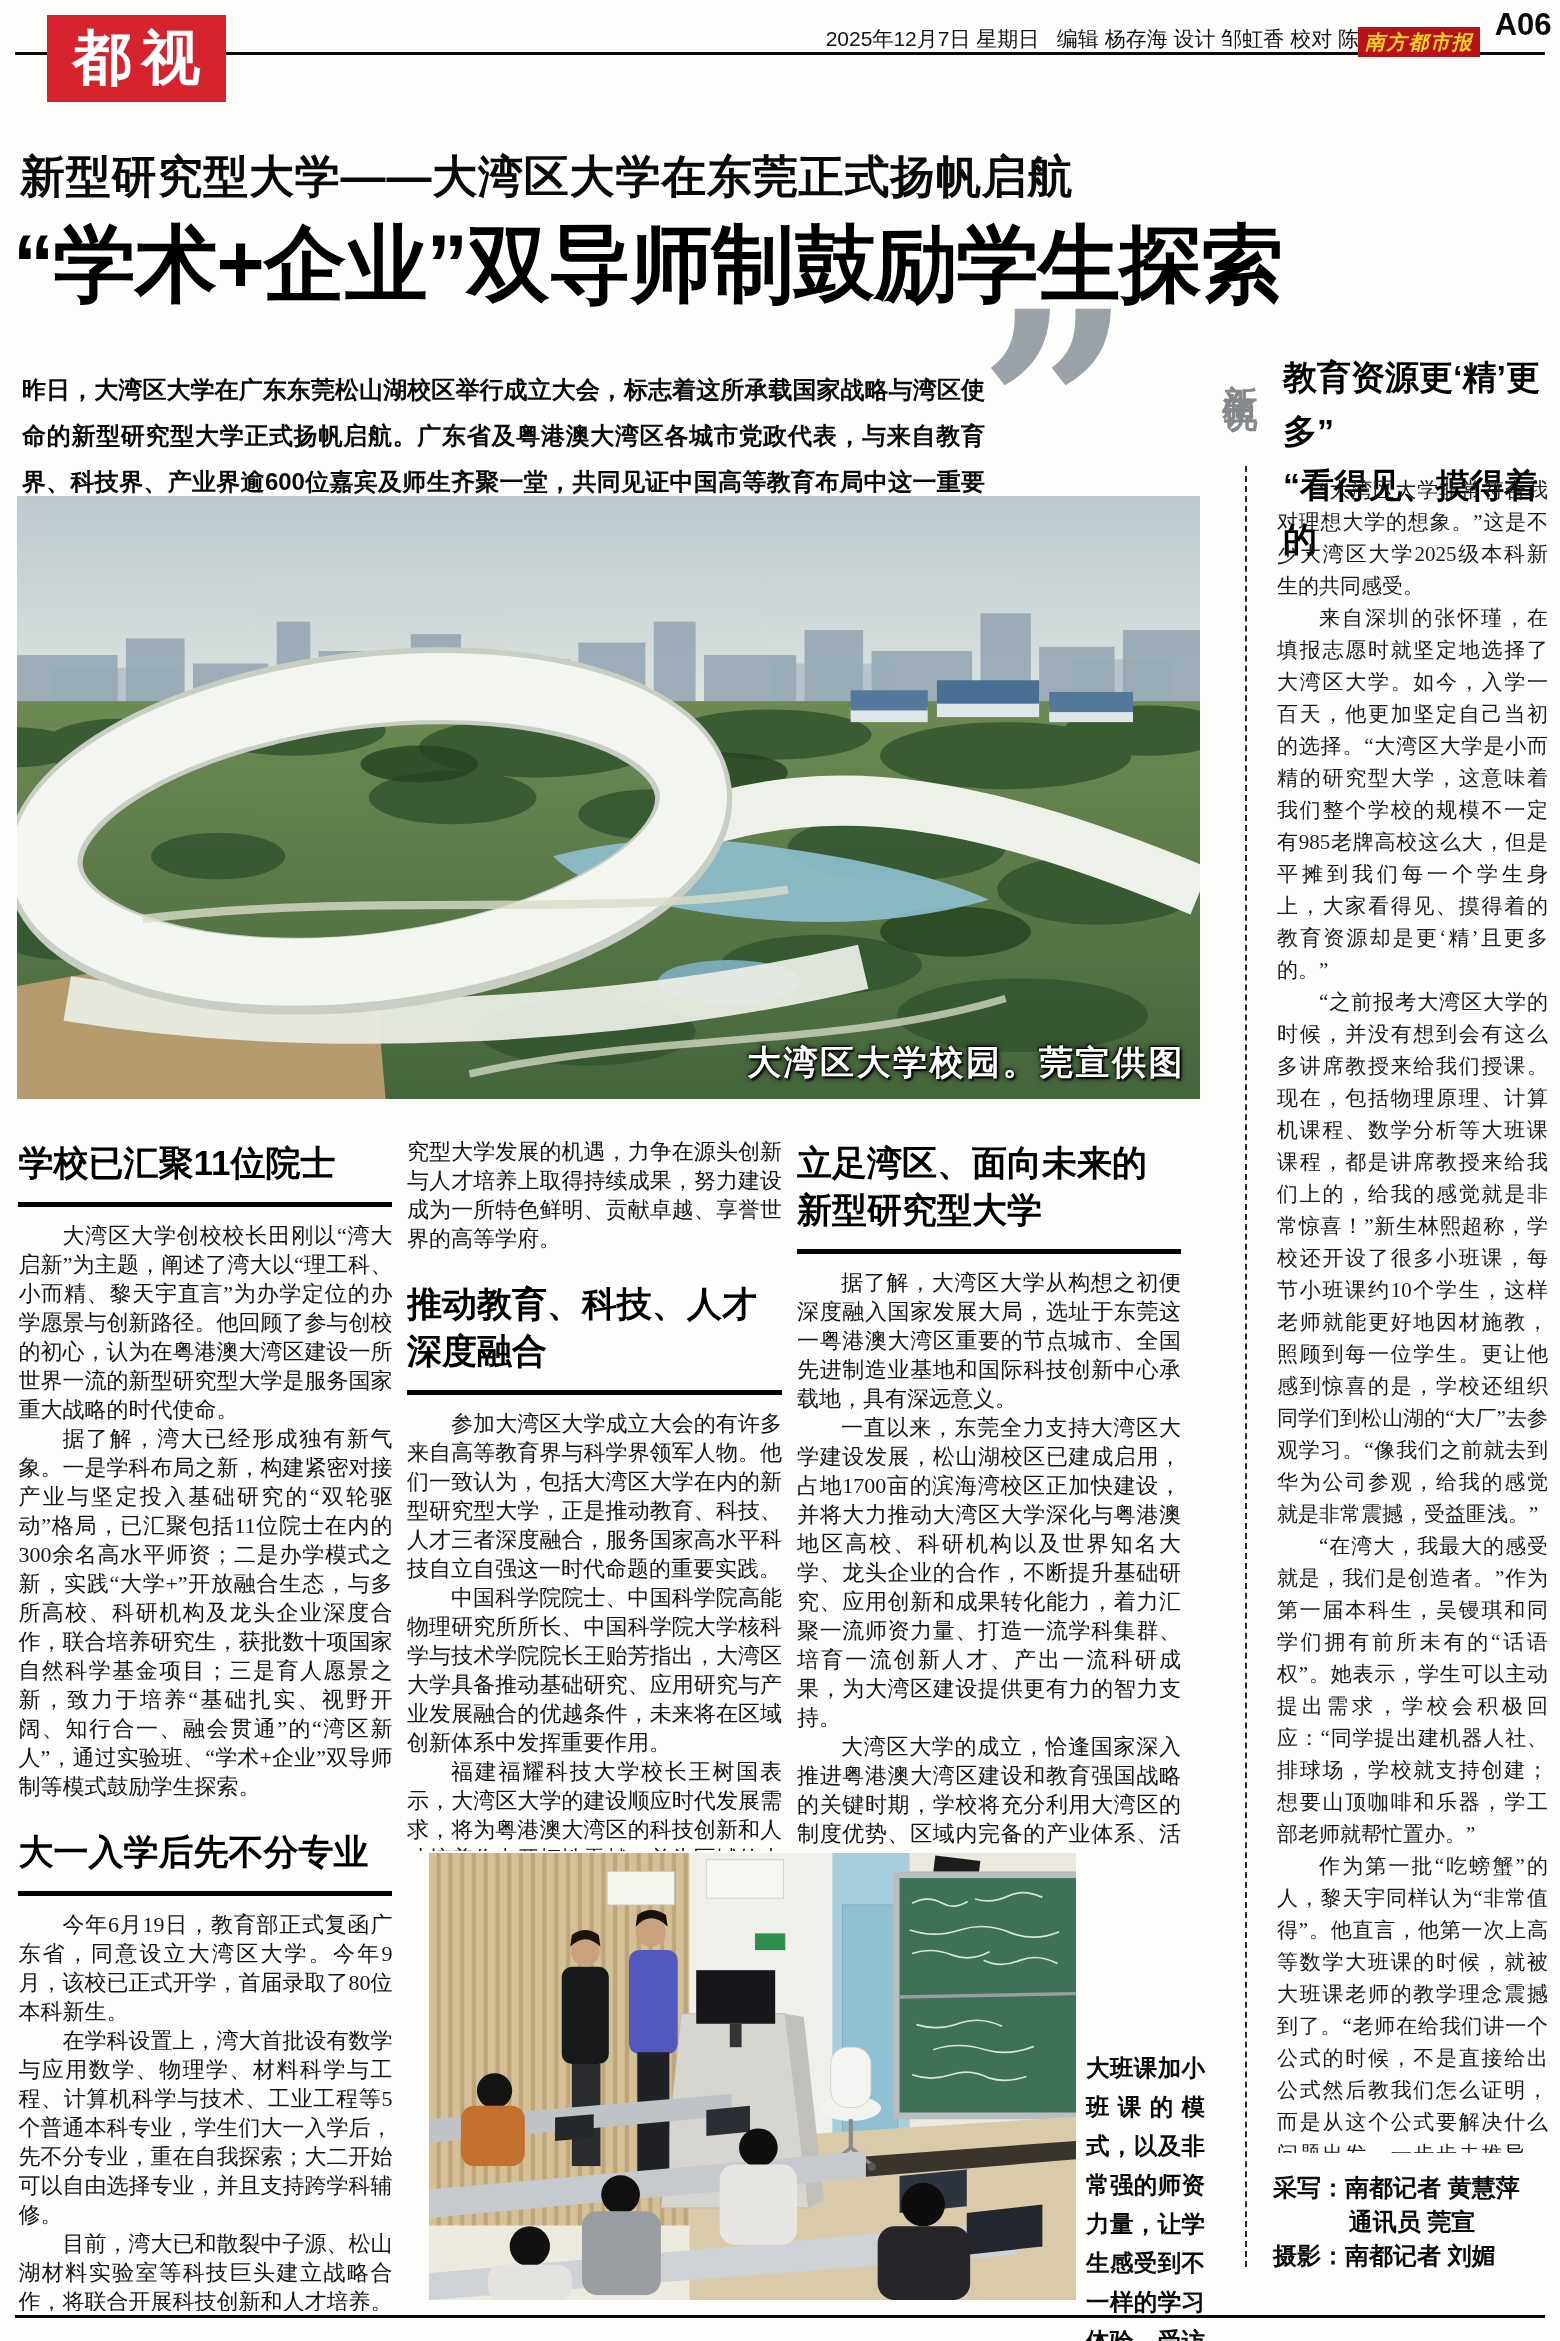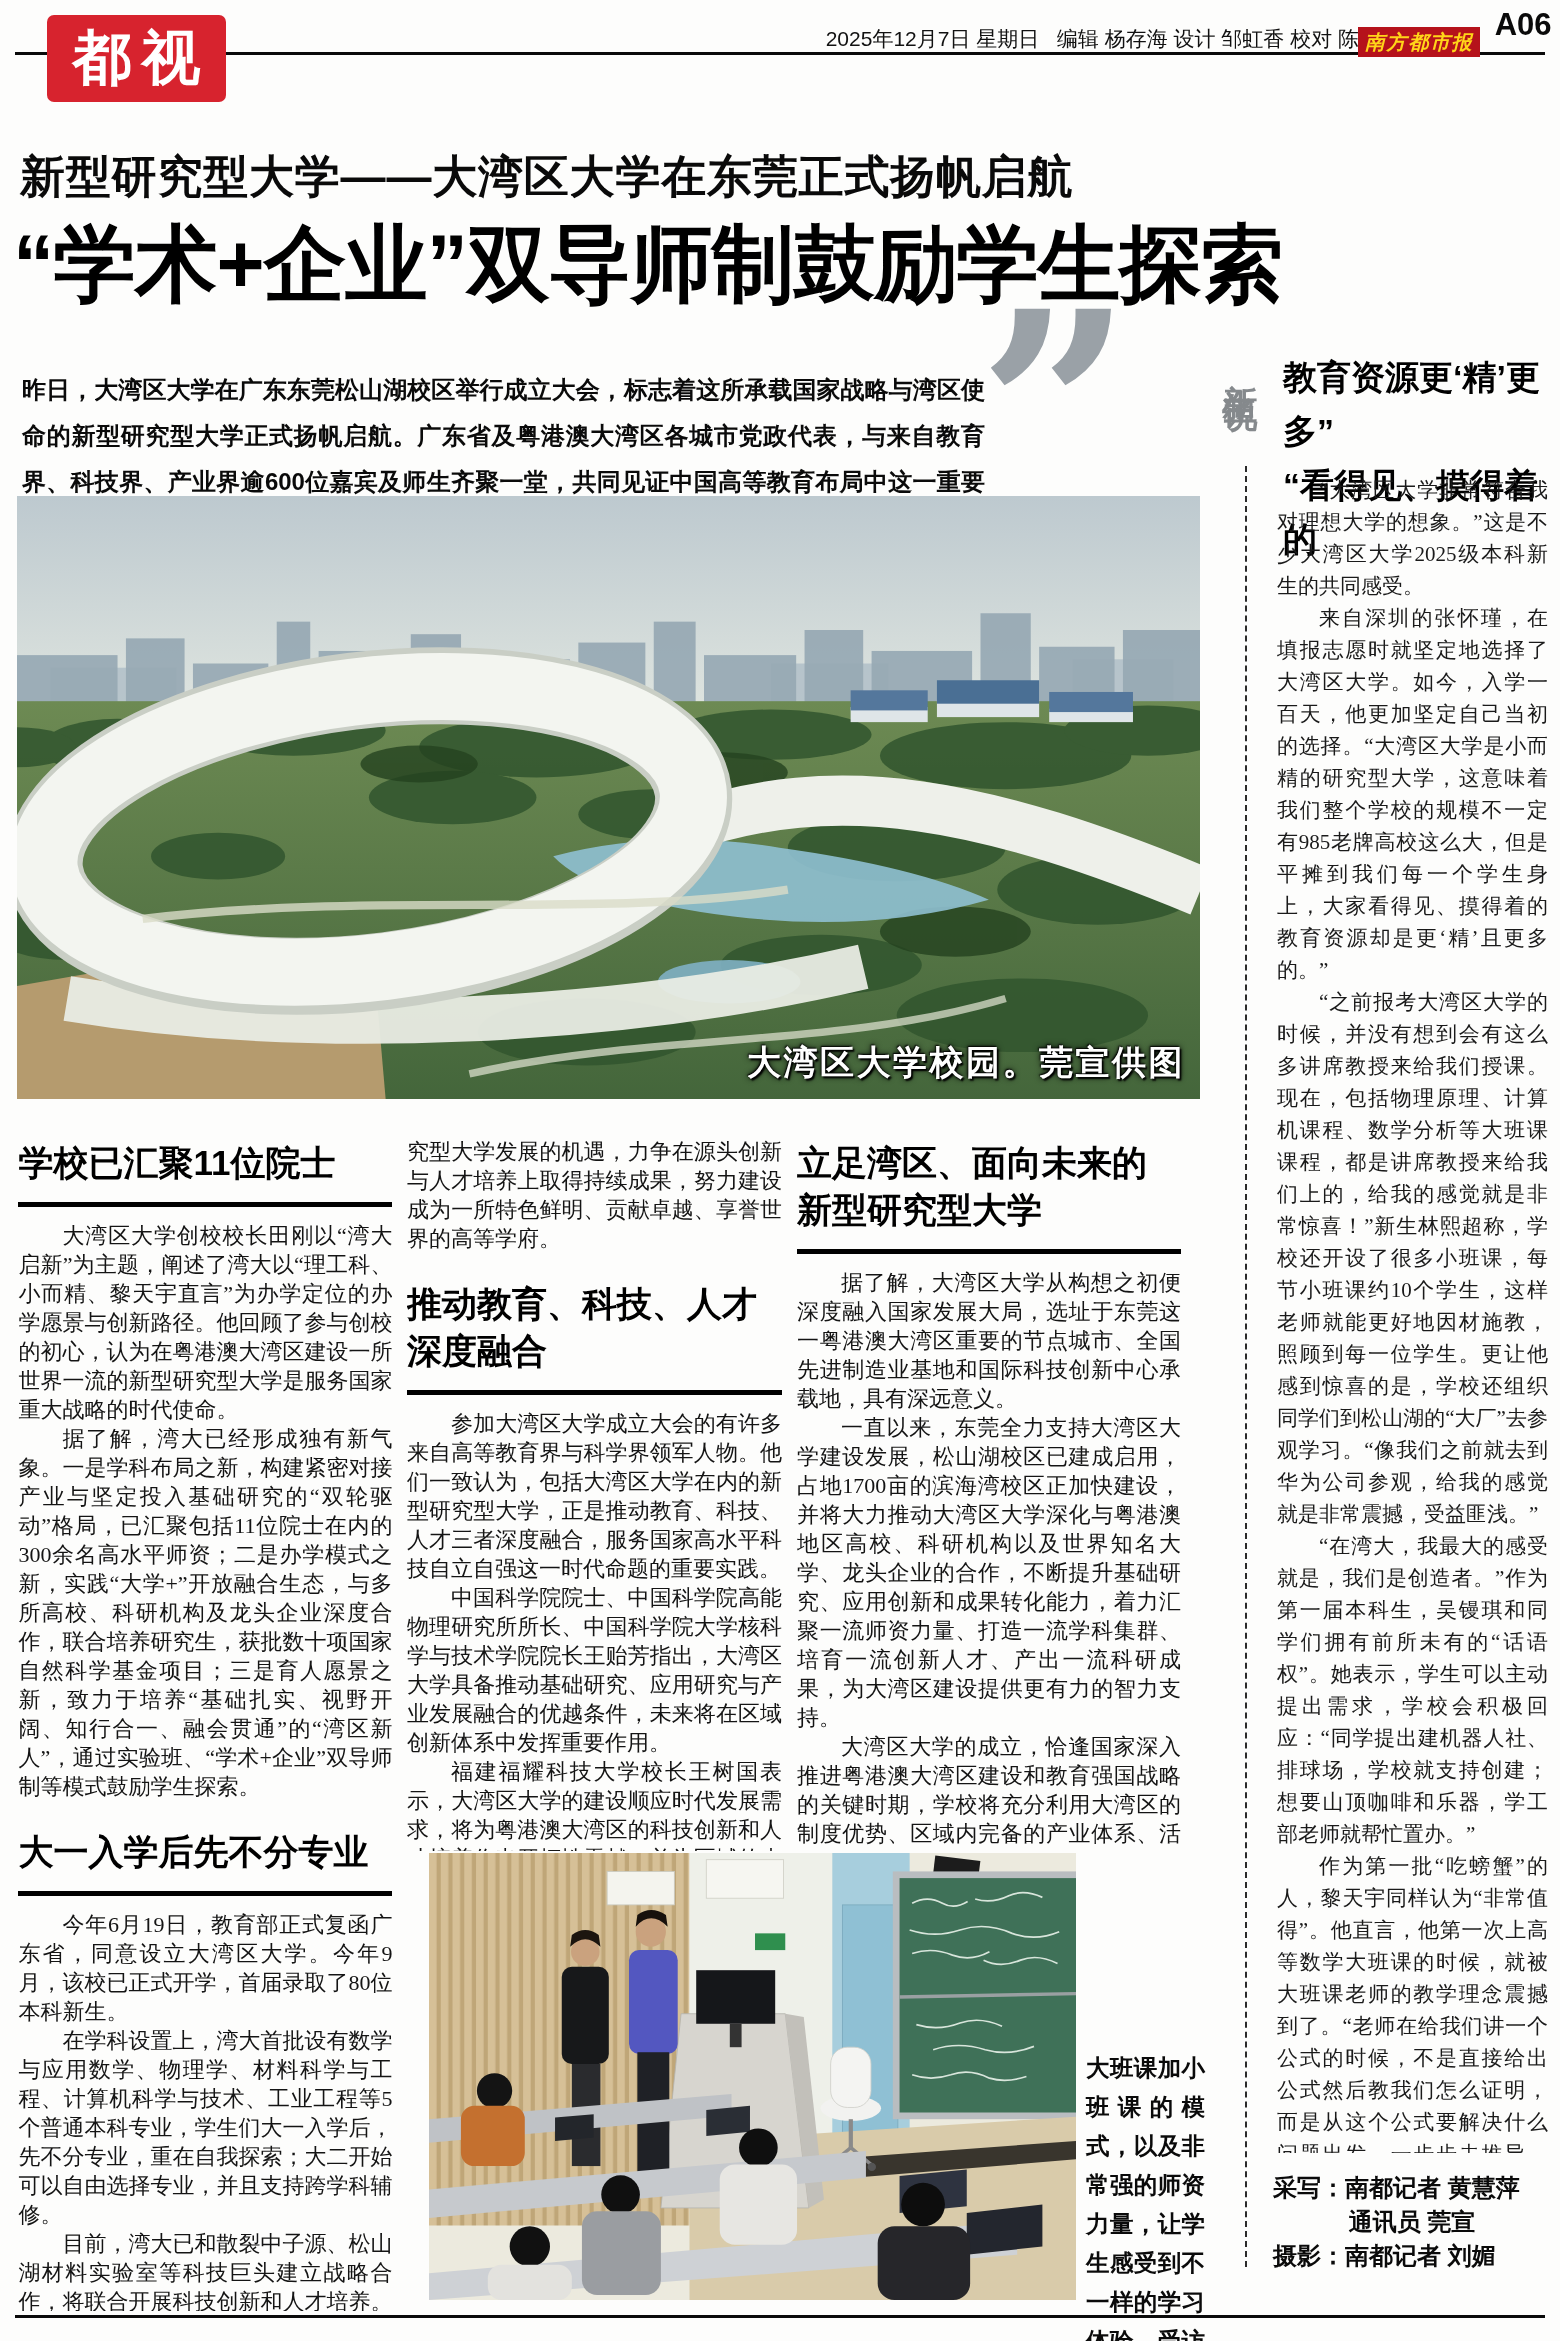--- a/index.html
+++ b/index.html
@@ -3,21 +3,21 @@
 <meta charset="utf-8">
 <style>
   html,body{margin:0;padding:0;}
   body{
     width:1560px;height:2342px;position:relative;background:#fdfdfc;
     font-family:"Liberation Sans",sans-serif;color:#0a0a0a;overflow:hidden;
   }
   
   #rule-top{position:absolute;left:15px;top:52px;width:1530px;height:3.4px;background:#0a0a0a;}
   #section-box{position:absolute;left:47px;top:15px;width:179px;height:87px;background:#d7232e;
-    display:flex;align-items:center;justify-content:center;border-radius:7px;}
+    display:flex;align-items:center;justify-content:center;}
   #section-box span{color:#fff;font-size:59px;font-weight:900;letter-spacing:10px;margin-right:-10px;}
   #mast-info{position:absolute;top:25px;right:180px;font-size:21px;white-space:nowrap;color:#111;}
   #mast-info .sep{display:inline-block;width:11.7px;}
   #brand{position:absolute;top:27px;right:80px;background:#b5121b;color:#ffd519;font-weight:900;
     font-size:20px;font-style:italic;padding:1.7px 6.7px;letter-spacing:1.7px;}
   #page-no{position:absolute;top:6.7px;right:8.4px;font-size:31px;font-weight:900;}
   
   #kicker{position:absolute;left:20px;top:147px;font-size:45px;font-weight:600;letter-spacing:0.8px;white-space:nowrap;}
   #main-head{position:absolute;left:13.4px;top:208px;font-size:84px;font-weight:900;letter-spacing:-0.8px;
     white-space:nowrap;transform:scaleX(.98);transform-origin:left;color:#000;}

